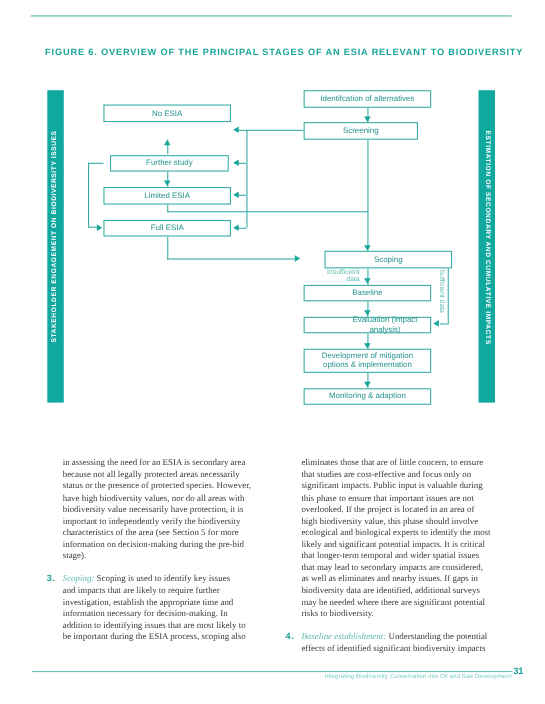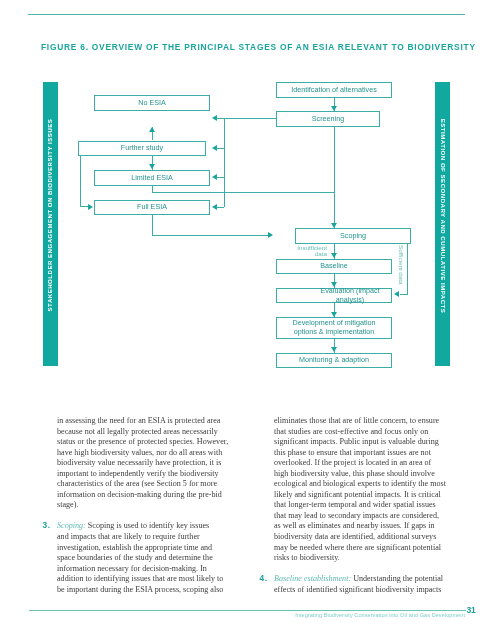--- a/index.html
+++ b/index.html
@@ -139,51 +139,50 @@
 
   <div class="ln lnh" style="left:391.5px;top:236.3px;width:15.6px;"></div>
   <div class="ln lnv" style="left:406.5px;top:236.3px;height:58.5px;"></div>
   <div class="ln lnh" style="left:399.5px;top:294.3px;width:7.6px;"></div>
   <div class="arr arr-l" style="left:394px;top:291.2px;"></div>
   <div class="flab" id="suff-label">Sufficient data</div>
 
   <div class="fbox" style="left:276px;top:82px;width:116px;height:15.5px;">Identifcation of alternatives</div>
   <div class="fbox" style="left:276px;top:111px;width:104px;height:15.5px;">Screening</div>
   <div class="fbox" style="left:94px;top:95px;width:116px;height:15.5px;">No ESIA</div>
-  <div class="fbox" style="left:78px;top:140.5px;width:128px;height:15.5px;">Further study</div>
+  <div class="fbox" style="left:100px;top:140.5px;width:108px;height:15.5px;">Further study</div>
   <div class="fbox" style="left:94px;top:170px;width:116px;height:15.5px;">Limited ESIA</div>
   <div class="fbox" style="left:94px;top:199.5px;width:116px;height:15.5px;">Full ESIA</div>
   <div class="fbox" style="left:276px;top:228px;width:116px;height:15.5px;margin-left:19px;">Scoping</div>
   <div class="fbox" style="left:276px;top:258.5px;width:116px;height:15.5px;">Baseline</div>
   <div class="fbox" style="left:276px;top:288px;width:116px;height:15px;padding-left:32px;">Evaluation (impact analysis)</div>
   <div class="fbox" style="left:276px;top:317px;width:116px;height:21.5px;flex-direction:column;">
     <span>Development of mitigation</span>
     <span>options &amp; implementation</span>
   </div>
   <div class="fbox" style="left:276px;top:352.5px;width:116px;height:15px;">Monitoring &amp; adaption</div>
 
   <div class="col" id="col-left">
     <div class="para">
-        <div class="tline">in assessing the need for an ESIA is protected area</div>
+        <div class="tline">in assessing the need for an ESIA is secondary area</div>
         <div class="tline">because not all legally protected areas necessarily</div>
         <div class="tline">status or the presence of protected species. However,</div>
         <div class="tline">have high biodiversity values, nor do all areas with</div>
         <div class="tline">biodiversity value necessarily have protection, it is</div>
         <div class="tline">important to independently verify the biodiversity</div>
         <div class="tline">characteristics of the area (see Section 5 for more</div>
         <div class="tline">information on decision-making during the pre-bid</div>
         <div class="tline">stage).</div>
       </div>
     <div class="listitem">
       <span class="listnum">3.</span>
       <div class="tline"><span class="term">Scoping:</span><span> Scoping is used to identify key issues</span></div>
       <div>
           <div class="tline">and impacts that are likely to require further</div>
           <div class="tline">investigation, establish the appropriate time and</div>
-          <div class="tline">space boundaries of the study and determine the</div>
           <div class="tline">information necessary for decision-making. In</div>
           <div class="tline">addition to identifying issues that are most likely to</div>
           <div class="tline">be important during the ESIA process, scoping also</div>
         </div>
     </div>
   </div>
 
   <div class="col" id="col-right">
     <div class="para">
         <div class="tline">eliminates those that are of little concern, to ensure</div>

